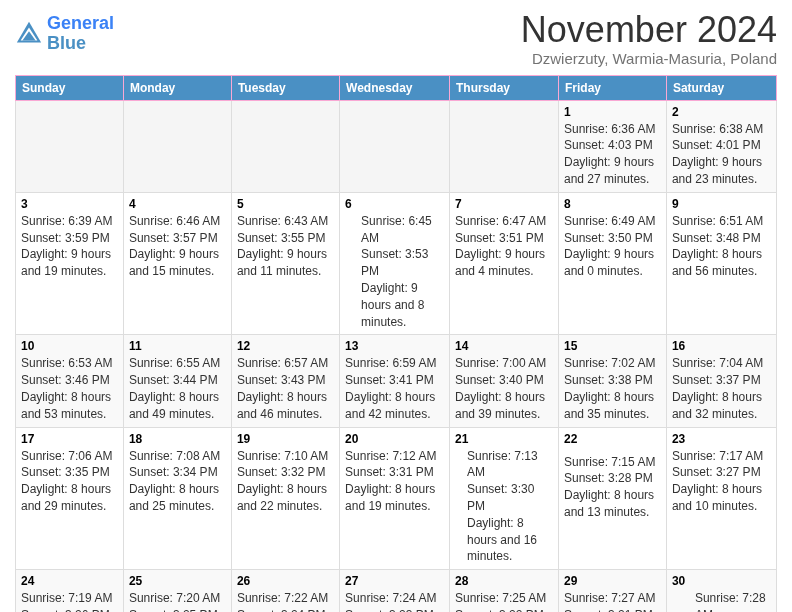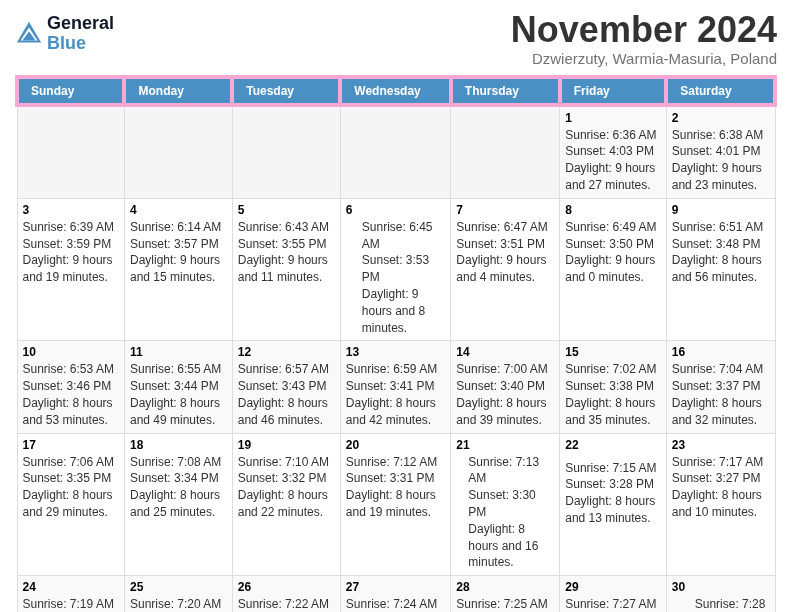--- a/index.html
+++ b/index.html
@@ -22,52 +22,52 @@
       gap: 4px;
       margin-top: 4px;
     }
     .logo-text {
       display: flex;
       flex-direction: column;
       font-size: 18px;
       font-weight: bold;
       line-height: 1.1;
     }
-    .logo-text span:first-child { color: #0f172a; }
+    .logo-text span:first-child { color: #3b82f6; }
     .logo-text span:last-child { color: #4a90c4; }
     .logo-icon {
       width: 28px;
       height: 28px;
     }
     .title-block {
       text-align: right;
     }
     .main-title {
       font-size: 36px;
-      font-weight: bold;
+      font-weight: normal;
       color: #333;
       line-height: 1.1;
     }
     .subtitle {
       font-size: 15px;
       color: #737373;
     }
     .calendar {
       width: 100%;
       border-collapse: collapse;
       font-size: 11px;
     }
     .calendar thead th {
       background-color: #4a90c4;
       color: #fff;
-      padding: 5px 12px;
+      padding: 5px 6px;
       text-align: left;
       font-size: 12px;
       font-weight: bold;
-      border: 4px solid #f9a8d4;
+      border: 1px solid #f9a8d4;
     }
     .calendar tbody td {
       border: 1px solid #ddd;
       vertical-align: top;
       padding: 4px 5px;
       width: 113px;
       min-height: 80px;
       background: #fff;
     }
     .calendar tbody tr:nth-child(odd) td {
@@ -146,21 +146,21 @@
       </tr>
       <tr>
         <td>
           <span class="day-num">3</span>
           <div class="day-detail" style="white-space: pre-line;">Sunrise: 6:39 AM
 Sunset: 3:59 PM
 Daylight: 9 hours and 19 minutes.</div>
         </td>
         <td>
           <span class="day-num">4</span>
-          <div class="day-detail" style="white-space: pre-line;">Sunrise: 6:14 AM
+          <div class="day-detail" style="white-space: pre-line;">Sunrise: 6:46 AM
 Sunset: 3:57 PM
 Daylight: 9 hours and 15 minutes.</div>
         </td>
         <td>
           <span class="day-num">5</span>
           <div class="day-detail" style="white-space: pre-line;">Sunrise: 6:43 AM
 Sunset: 3:55 PM
 Daylight: 9 hours and 11 minutes.</div>
         </td>
         <td>

